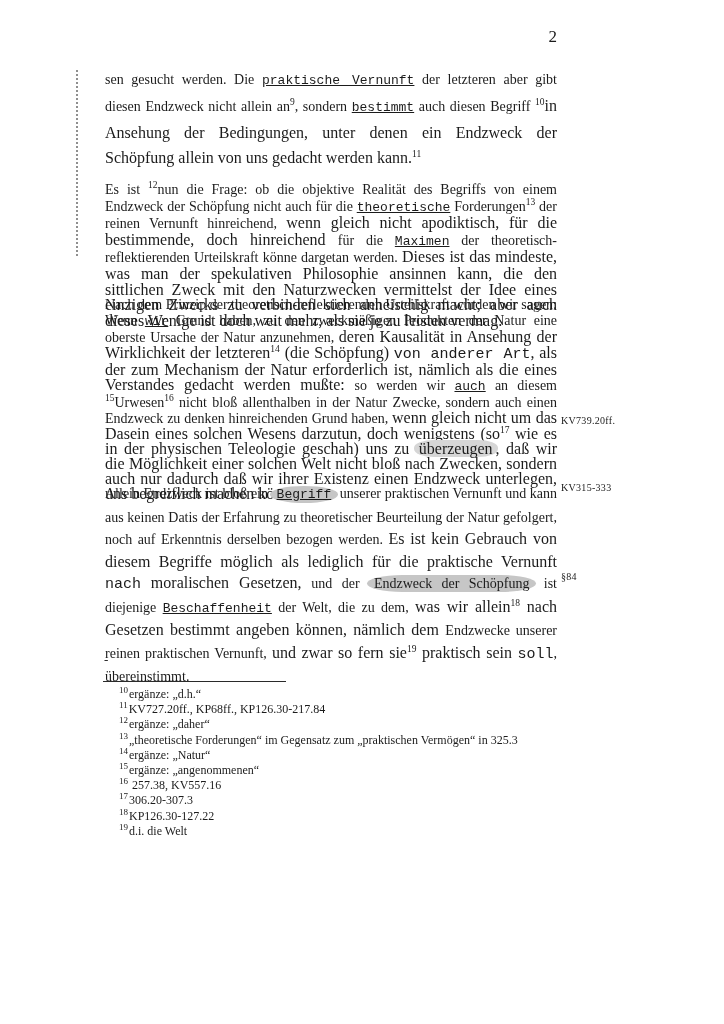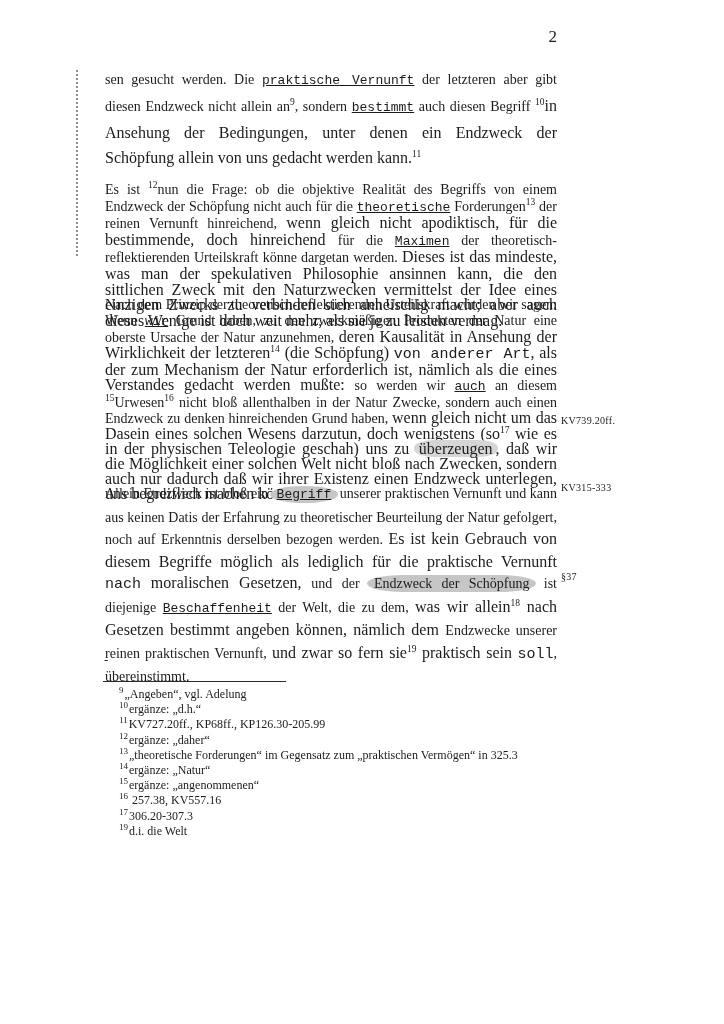--- a/index.html
+++ b/index.html
@@ -110,29 +110,29 @@
   <div class="dotted-line"></div>
   <div class="text-column">
       <p class="para p1"><span class="run-n">sen gesucht werden. Die </span><span class="run-m">praktische Vernunft</span><span class="run-n"> der letzteren aber gibt diesen Endzweck nicht allein an</span><span class="run-sup">9</span><span class="run-n">, sondern </span><span class="run-m">bestimmt</span><span class="run-n"> auch diesen Begriff </span><span class="run-sup">10</span><span class="run-s">in Ansehung der Bedingungen, unter denen ein Endzweck der Schöpfung allein von uns gedacht werden kann.</span><span class="run-sup">11</span></p>
       <p class="para p2"><span class="run-n">Es ist </span><span class="run-sup">12</span><span class="run-n">nun die Frage: ob die objektive Realität des Begriffs von einem Endzweck der Schöpfung nicht auch für die </span><span class="run-m">theoretische</span><span class="run-n"> Forderungen</span><span class="run-sup">13</span><span class="run-n"> der reinen Vernunft hinreichend, </span><span class="run-s">wenn gleich nicht apodiktisch, für die bestimmende, doch hinreichend </span><span class="run-n">für die </span><span class="run-m">Maximen</span><span class="run-n"> der theoretisch-reflektierenden Urteilskraft könne dargetan werden. </span><span class="run-s">Dieses ist das mindeste, was man der spekulativen Philosophie ansinnen kann, die den sittlichen Zweck mit den Naturzwecken vermittelst der Idee eines einzigen Zwecks zu verbinden sich anheischig macht; aber auch dieses Wenige ist doch weit mehr, als sie je zu leisten vermag.</span></p>
       <p class="para p3"><span class="run-n">Nach dem Prinzip der theoretisch-reflektierenden Urteilskraft würden wir sagen: Wenn </span><span class="run-m">wir</span><span class="run-n"> Grund haben, zu den zweckmäßigen Produkten der Natur eine oberste Ursache der Natur anzunehmen, </span><span class="run-s">deren Kausalität in Ansehung der Wirklichkeit der letzteren</span><span class="run-sup">14</span><span class="run-s"> (die Schöpfung) </span><span class="run-sm">von anderer Art</span><span class="run-s">, als der zum Mechanism der Natur erforderlich ist, nämlich als die eines Verstandes gedacht werden mußte: </span><span class="run-n">so werden wir </span><span class="run-m">auch</span><span class="run-n"> an diesem </span><span class="run-sup">15</span><span class="run-n">Urwesen</span><span class="run-sup">16</span><span class="run-n"> nicht bloß allenthalben in der Natur Zwecke, sondern auch einen Endzweck zu denken hinreichenden Grund haben, </span><span class="run-s">wenn gleich nicht um das Dasein eines solchen Wesens darzutun, doch wenigstens (so</span><span class="run-sup">17</span><span class="run-s"> wie es in der physischen Teleologie geschah) uns zu </span><span class="run-s hl-light">überzeugen</span><span class="run-s">, daß wir die Möglichkeit einer solchen Welt nicht bloß nach Zwecken, sondern auch nur dadurch daß wir ihrer Existenz einen Endzweck unterlegen, uns begreiflich machen können.</span></p>
       <p class="para p4"><span class="run-n">Allein Endzweck ist bloß ein </span><span class="run-m hl-strong">Begriff</span><span class="run-n"> unserer praktischen Vernunft und kann aus keinen Datis der Erfahrung zu theoretischer Beurteilung der Natur gefolgert, noch auf Erkenntnis derselben bezogen werden. </span><span class="run-s">Es ist kein Gebrauch von diesem Begriffe möglich als lediglich für die praktische Vernunft </span><span class="run-sm">nach</span><span class="run-s"> moralischen Gesetzen, </span><span class="run-n">und der </span><span class="run-n hl-strong">Endzweck der Schöpfung</span><span class="run-n"> ist diejenige </span><span class="run-m">Beschaffenheit</span><span class="run-n"> der Welt, die zu dem, </span><span class="run-s">was wir allein</span><span class="run-sup">18</span><span class="run-s"> nach Gesetzen bestimmt angeben können, nämlich dem </span><span class="run-n">Endzwecke unserer reinen praktischen Vernunft, </span><span class="run-s">und zwar so fern sie</span><span class="run-sup">19</span><span class="run-s"> praktisch sein </span><span class="run-sm">soll</span><span class="run-n">, übereinstimmt.</span></p>
     </div>
   <div>
       <div class="margin-note" style="top: 415px;">KV739.20ff.</div>
       <div class="margin-note" style="top: 482px;">KV315-333</div>
-      <div class="margin-note" style="top: 571px;">§37</div>
+      <div class="margin-note" style="top: 571px;">§84</div>
     </div>
   <div class="separator-dash">-</div>
   <div class="footnote-rule"></div>
   <div class="footnotes">
-      <div class="footnote"><span class="fn-num">9</span><span>„Angeben“, vgl. Adelung</span></div>
       <div class="footnote"><span class="fn-num">10</span><span>ergänze: „d.h.“</span></div>
-      <div class="footnote"><span class="fn-num">11</span><span>KV727.20ff., KP68ff., KP126.30-205.99</span></div>
+      <div class="footnote"><span class="fn-num">11</span><span>KV727.20ff., KP68ff., KP126.30-217.84</span></div>
       <div class="footnote"><span class="fn-num">12</span><span>ergänze: „daher“</span></div>
       <div class="footnote"><span class="fn-num">13</span><span>„theoretische Forderungen“ im Gegensatz zum „praktischen Vermögen“ in 325.3</span></div>
       <div class="footnote"><span class="fn-num">14</span><span>ergänze: „Natur“</span></div>
       <div class="footnote"><span class="fn-num">15</span><span>ergänze: „angenommenen“</span></div>
       <div class="footnote"><span class="fn-num">16</span><span> 257.38, KV557.16</span></div>
       <div class="footnote"><span class="fn-num">17</span><span>306.20-307.3</span></div>
+      <div class="footnote"><span class="fn-num">18</span><span>KP126.30-127.22</span></div>
       <div class="footnote"><span class="fn-num">19</span><span>d.i. die Welt</span></div>
     </div>
 </div>
 
 </body></html>

